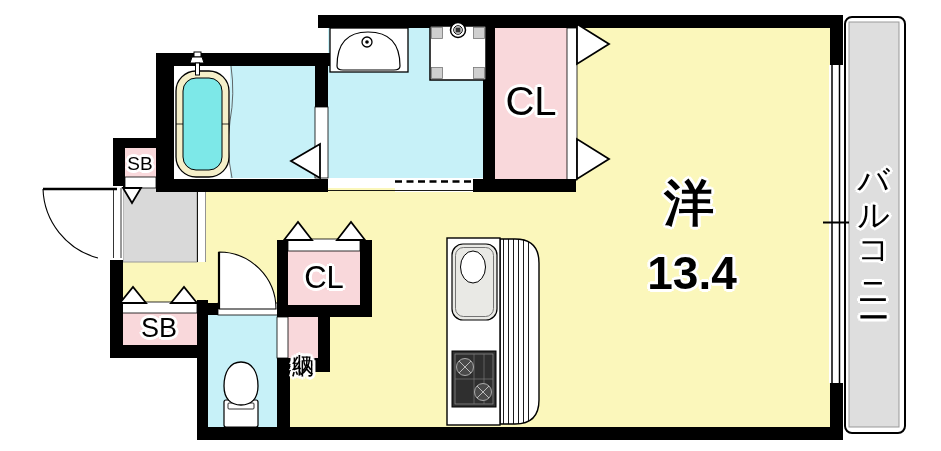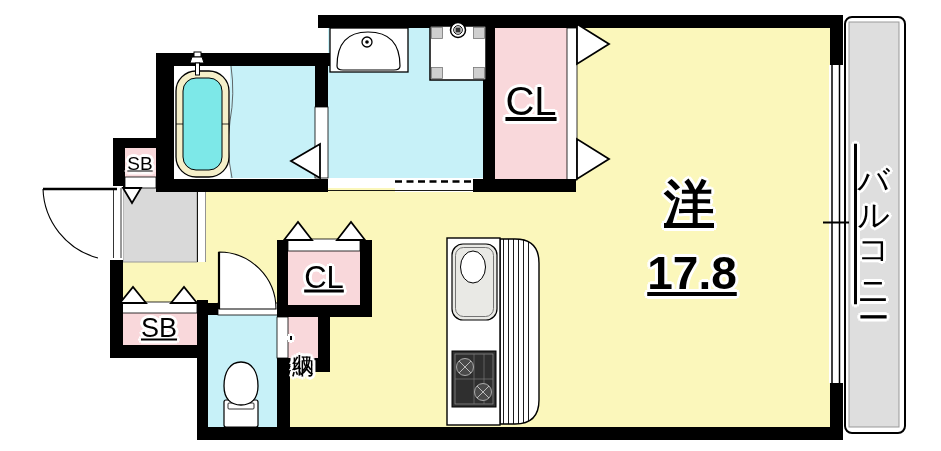--- a/index.html
+++ b/index.html
@@ -6,21 +6,20 @@
   .plan{
     position:relative;width:941px;height:451px;background:#fff;overflow:hidden;
     font-family:"Liberation Sans", sans-serif;
   }
   .plan svg{position:absolute;left:0;top:0;}
   .label{
     position:absolute;transform:translate(-50%,-50%);
     color:#000;white-space:nowrap;line-height:1;z-index:5;
     text-shadow:-2px -2px 0 #fff,2px -2px 0 #fff,-2px 2px 0 #fff,2px 2px 0 #fff,
                 -3px 0 0 #fff,3px 0 0 #fff,0 -3px 0 #fff,0 3px 0 #fff;
-    text-decoration:underline;
   }
   .vtext{writing-mode:vertical-rl;text-orientation:mixed;}
   .l-room{left:689px;top:203px;font-size:50px;font-weight:bold;}
   .l-size{left:692px;top:273px;font-size:46px;font-weight:bold;}
   .l-cl-top{left:531px;top:101px;font-size:40px;}
   .l-cl-mid{left:324px;top:277px;font-size:31px;}
   .l-sb-top{left:140px;top:163px;font-size:19px;}
   .l-sb-bottom{left:159px;top:328px;font-size:27px;}
   .l-storage{left:303px;top:338px;font-size:22px;letter-spacing:2px;}
   .l-balcony{left:874px;top:224px;font-size:32px;letter-spacing:3px;}
@@ -206,20 +205,20 @@
     <polygon points="171,303 197,303 184,287"></polygon>
     <polygon points="284,240 312,240 298,222"></polygon>
     <polygon points="337,240 365,240 351,222"></polygon>
     <polygon points="577,24 577,64 609,44"></polygon>
     <polygon points="577,139 577,179 609,159"></polygon>
     <polygon points="320,144 320,178 291,161"></polygon>
   </g>
 </svg>
 
   <div class="label l-room">洋</div>
-  <div class="label l-size">17.8</div>
+  <div class="label l-size">13.4</div>
   <div class="label l-cl-top">CL</div>
   <div class="label l-cl-mid">CL</div>
   <div class="label l-sb-top">SB</div>
   <div class="label l-sb-bottom">SB</div>
   <div class="label l-storage vtext">収納</div>
   <div class="label l-balcony vtext">バルコニー</div>
 </div>
 
 </body></html>

